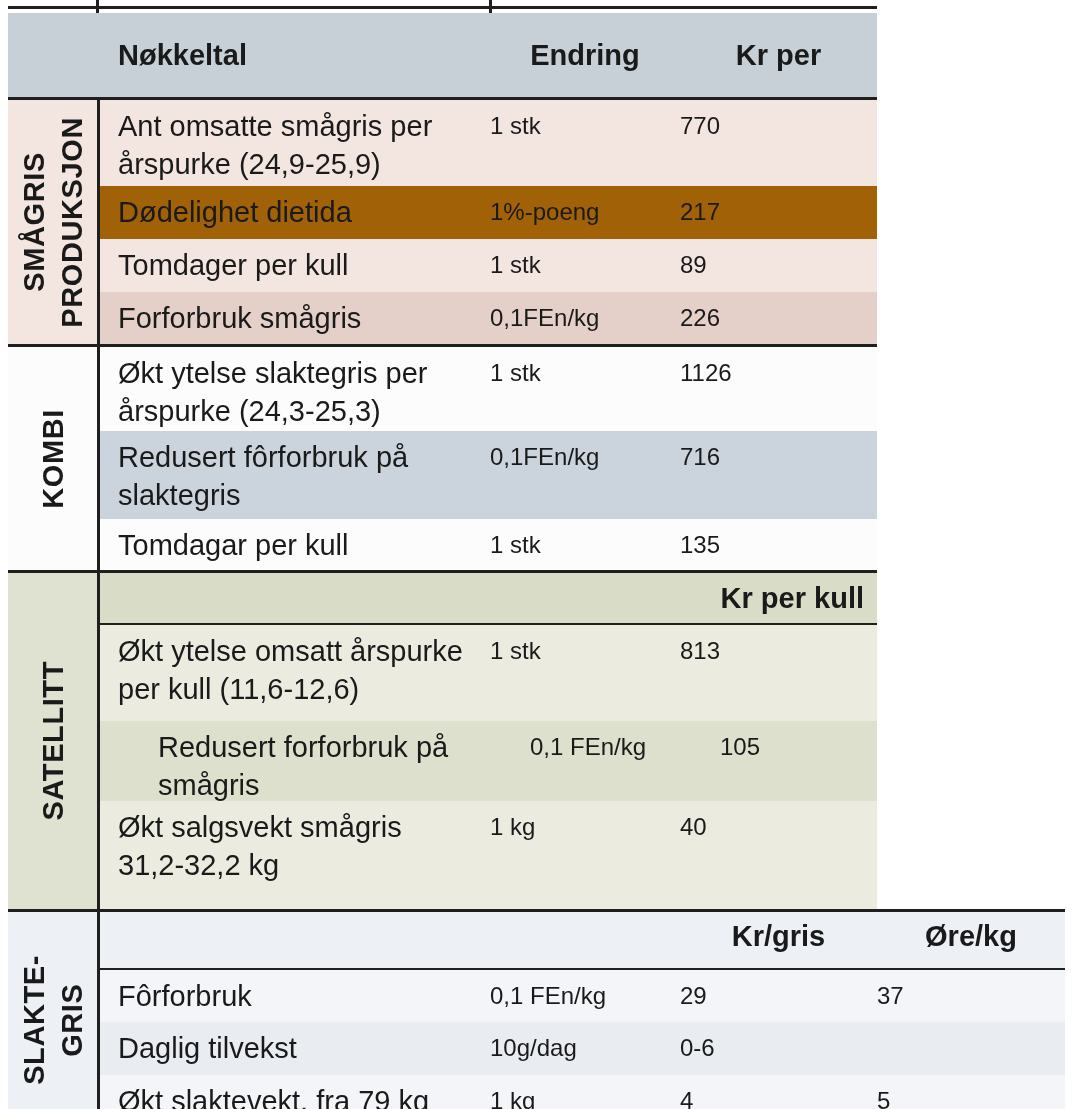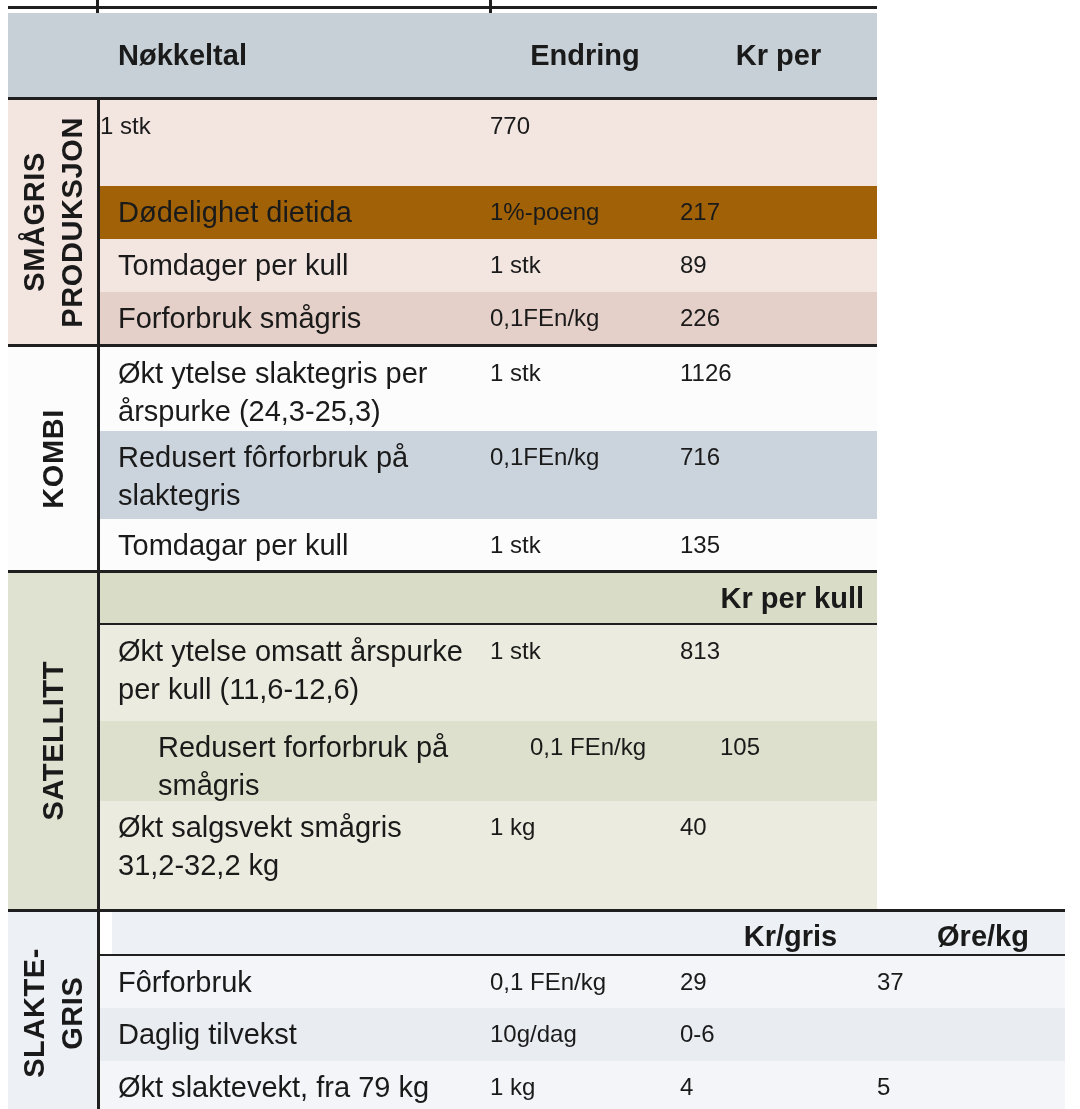--- a/index.html
+++ b/index.html
@@ -70,20 +70,24 @@
       <div class="section">
         <div class="label-cell" style="background: rgb(243, 230, 225);">
           <div class="label-text">
             <div>SMÅGRIS</div>
             <div>PRODUKSJON</div>
           </div>
         </div>
         <div class="vdivider"></div>
         <div class="content" style="width: 777px;">
           <div class="row cols3" style="height: 86px; background: rgb(243, 230, 225);">
+            <div class="cell-name">
+              <div>Ant omsatte smågris per</div>
+              <div>årspurke (24,9-25,9)</div>
+            </div>
             <div class="cell-val">1 stk</div>
             <div class="cell-val">770</div>
           </div>
           <div class="row cols3" style="height: 53px; background: #a16207;">
             <div class="cell-name">
               <div>Dødelighet dietida</div>
             </div>
             <div class="cell-val">1%-poeng</div>
             <div class="cell-val">217</div>
           </div>
@@ -181,21 +185,21 @@
       <div class="hline h3 wide"></div>
       <div class="section">
         <div class="label-cell" style="background: rgb(237, 240, 244);">
           <div class="label-text">
             <div>SLAKTE-</div>
             <div>GRIS</div>
           </div>
         </div>
         <div class="vdivider"></div>
         <div class="content" style="width: 965px;">
-          <div class="row cols4" style="height: 42px; background: rgb(237, 241, 245); margin-left: 12px;">
+          <div class="row cols4" style="height: 56px; background: rgb(237, 241, 245);">
             <div></div>
             <div></div>
             <div class="subheader-cell sub-center">Kr/gris</div>
             <div class="subheader-cell sub-center">Øre/kg</div>
           </div>
           <div class="subline"></div>
           <div class="row cols4" style="height: 52px; background: rgb(243, 245, 248);">
             <div class="cell-name">
               <div>Fôrforbruk</div>
             </div>

